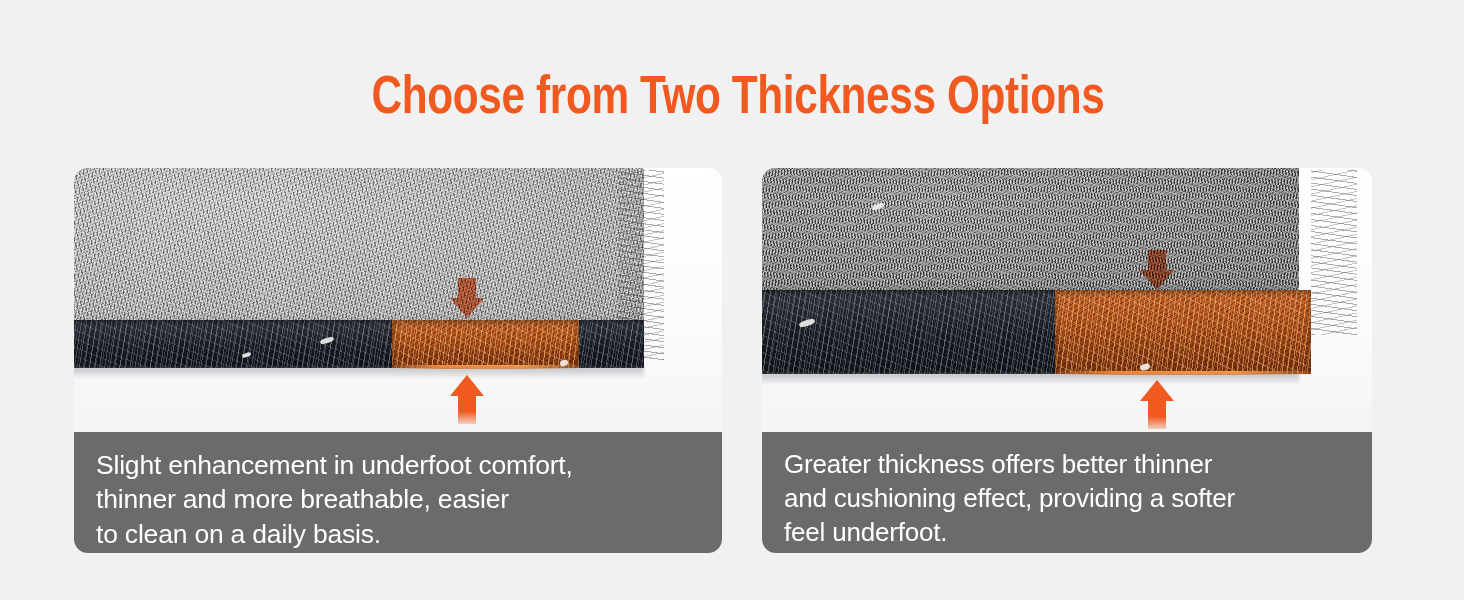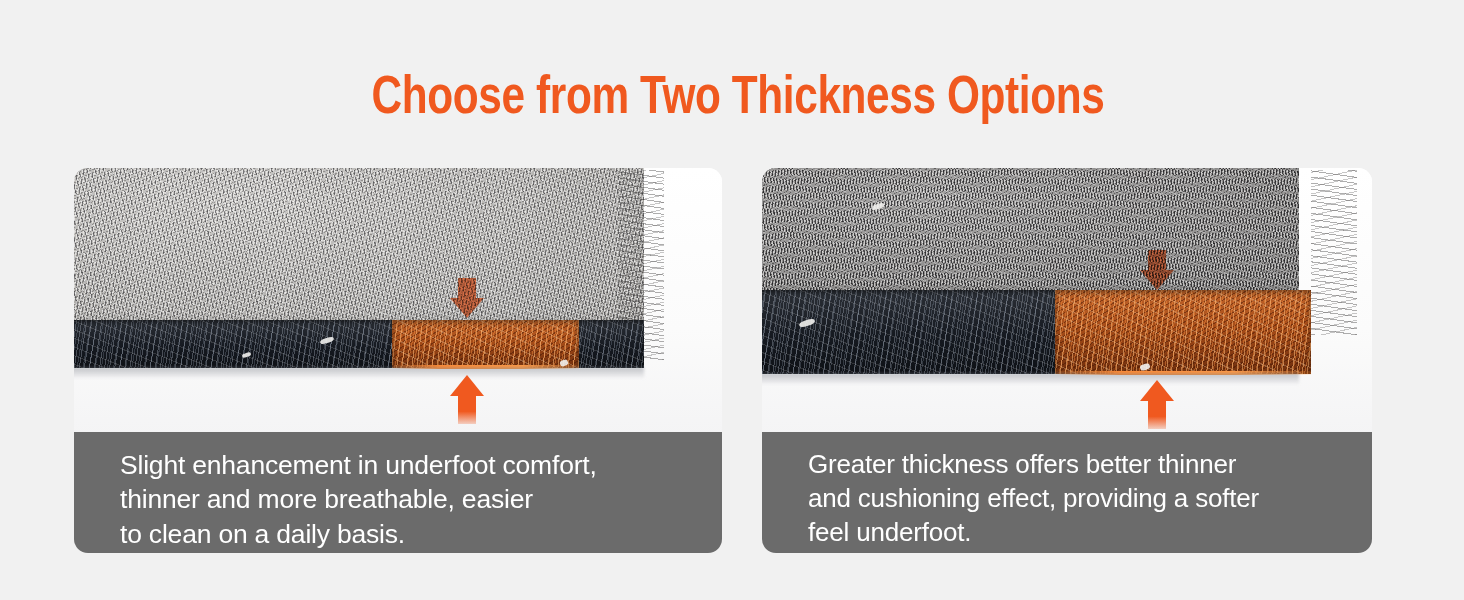--- a/index.html
+++ b/index.html
@@ -218,21 +218,20 @@
     border-radius: 0 0 14px 14px;
     padding: 16px 0 0 22px;
   }
   .caption p {
     color: #ffffff;
     font-size: 26.5px;
     line-height: 1.30;
     font-weight: 400;
     letter-spacing: -0.2px;
     white-space: pre-line;
-    margin-left: 24px;
   }
   .card-right .caption p { font-size: 26px; }
 </style>
 </head>
 <body>
 
 <div class="title-wrap">
   <h1 class="title">Choose from Two Thickness Options</h1>
 </div>
 

